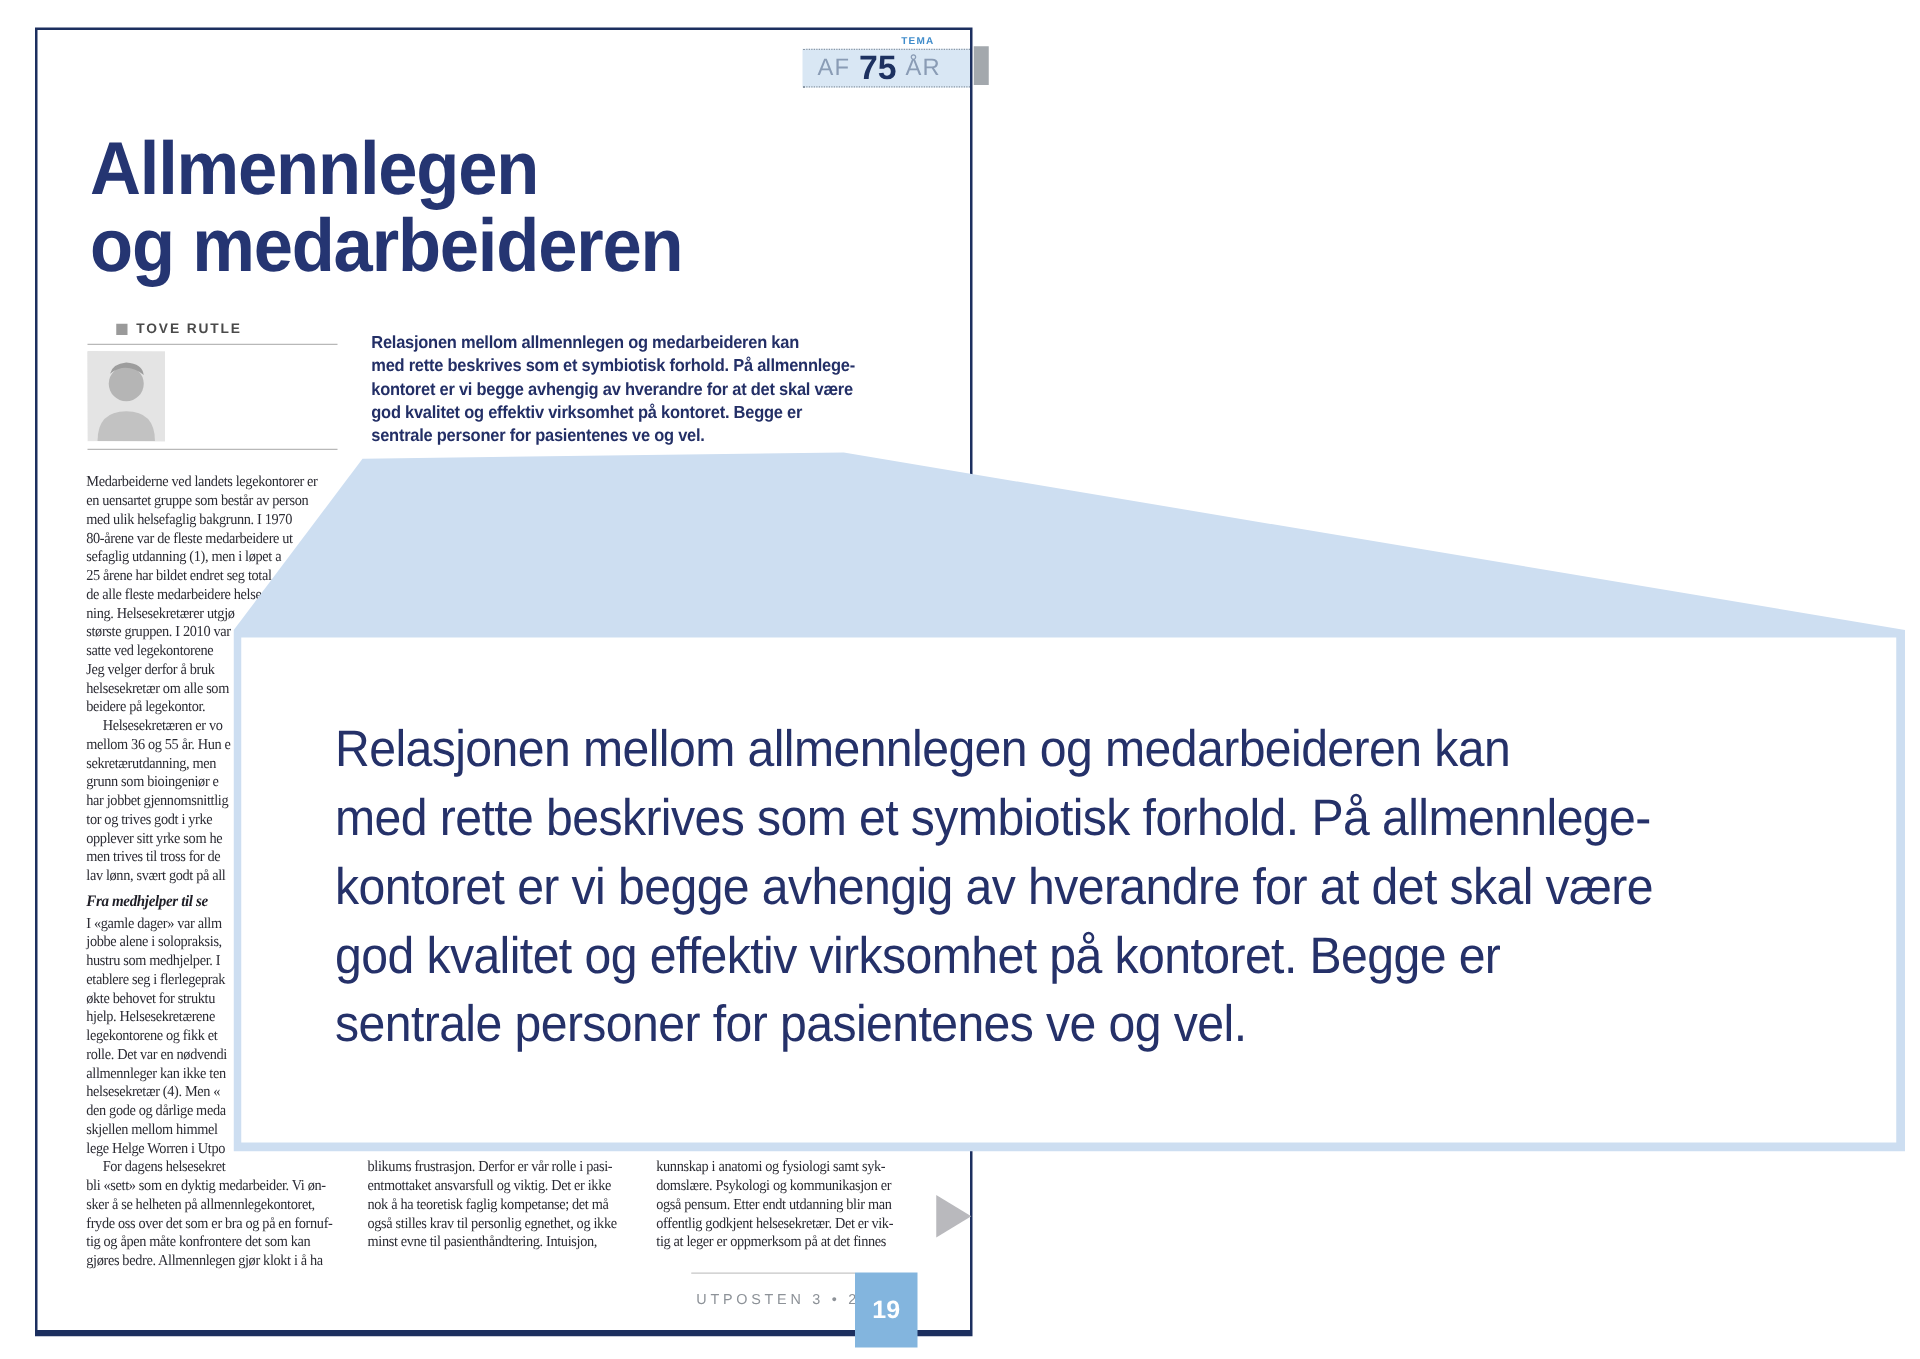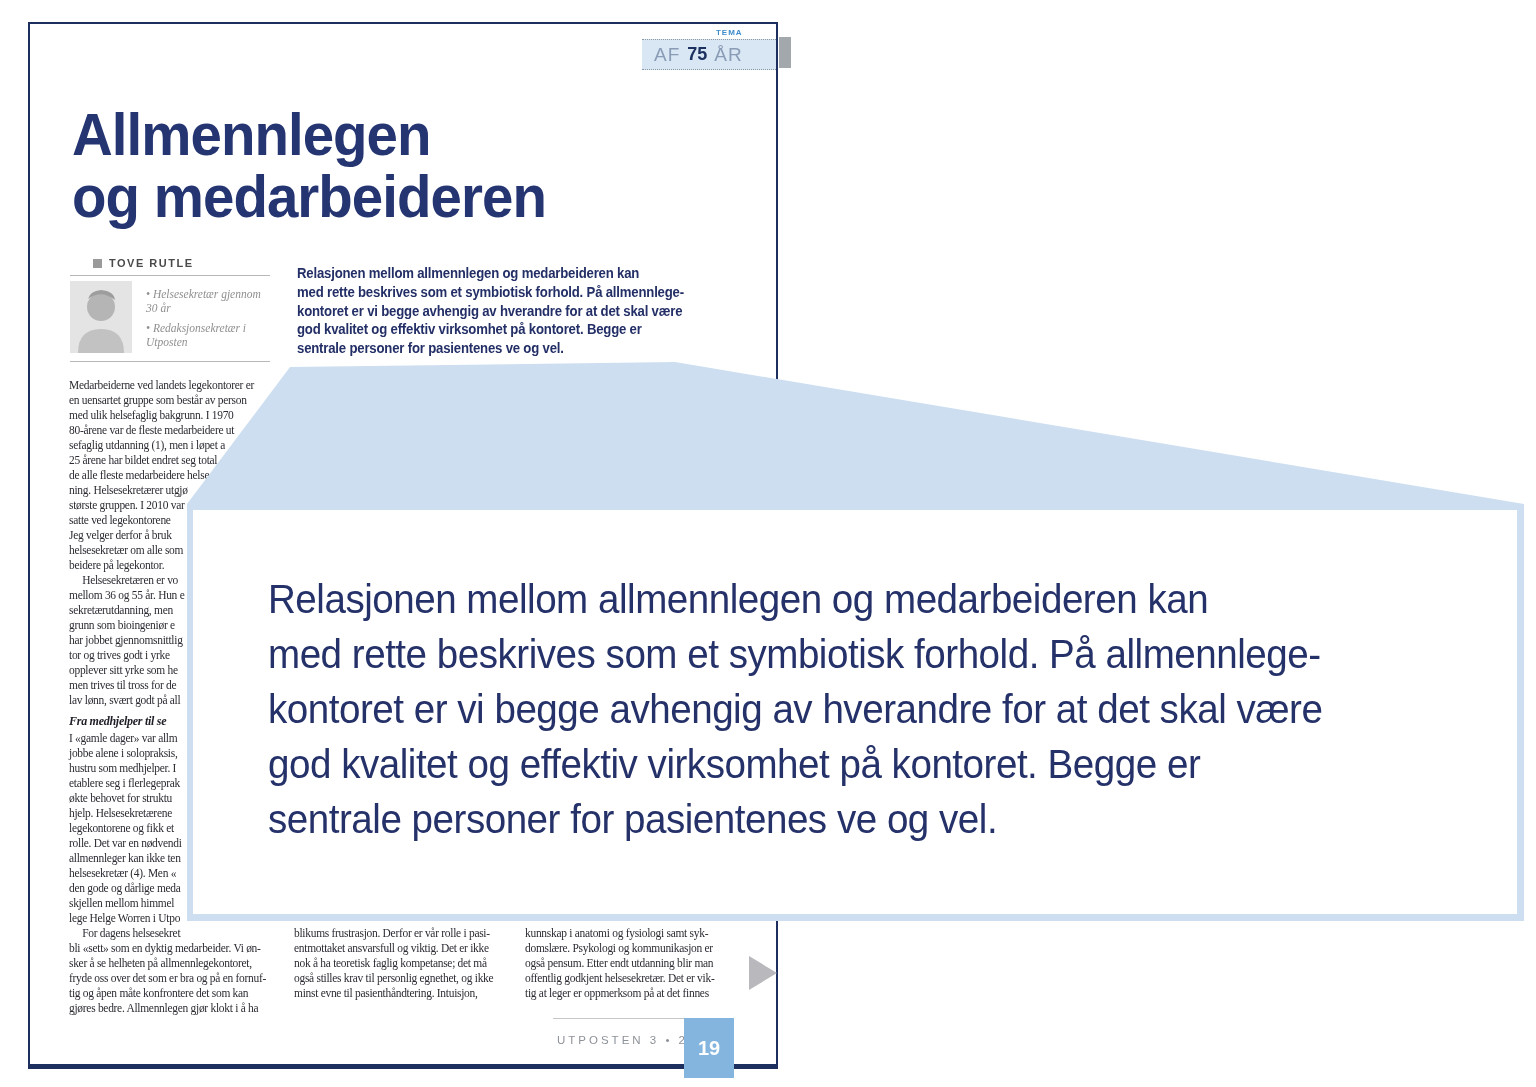--- a/index.html
+++ b/index.html
@@ -15,21 +15,21 @@
   
   .page{position:absolute;left:28px;top:22px;width:750px;height:1047px;background:#fff;
     border:2px solid var(--border);border-bottom:5px solid var(--border);z-index:1;}
 
   
   .badge-strip{position:absolute;right:0;top:15px;width:134px;height:31px;background:var(--badgeBlue);
     border-top:1px dotted #8b98a5;border-bottom:1px dotted #8b98a5;
     display:flex;align-items:center;padding-left:12px;gap:7px;}
   .badge-af,.badge-ar{font-size:19px;color:#8a9cb5;letter-spacing:1px;text-align:right;}
   .badge-75wrap{position:relative;display:inline-block;}
-  .badge-75{font-size:18px;font-weight:bold;color:#1d3160;line-height:27px;}
+  .badge-75{font-size:27px;font-weight:bold;color:#1d3160;line-height:27px;}
   .badge-tema{position:absolute;left:50%;top:-13px;transform:translateX(-50%);
     font-size:8px;font-weight:bold;color:var(--temaBlue);letter-spacing:1px;background:#fff;padding:0 2px;margin-left:32px;}
   .badge-tab{position:absolute;left:779px;top:37px;width:12px;height:31px;background:#a3a8ad;z-index:0;}
 
   
   .title{position:absolute;left:42px;top:80px;color:var(--navy);font-weight:bold;
     font-size:60px;line-height:62px;letter-spacing:-1px;transform:scaleX(0.94);transform-origin:left top;}
 
   
   .author{position:absolute;left:40px;top:232px;width:200px;}
@@ -112,24 +112,20 @@
       <div class="author-rule"></div>
       <div class="author-body">
         <div class="author-photo">
           <svg width="62" height="72" viewBox="0 0 62 72">
             <rect x="0" y="0" width="62" height="72" fill="#e4e4e4"></rect>
             <circle cx="31" cy="26" r="14" fill="#b5b5b5"></circle>
             <path d="M8 72 Q8 48 31 48 Q54 48 54 72 Z" fill="#c2c2c2"></path>
             <path d="M18 18 Q31 8 45 19 Q44 10 31 9 Q20 10 18 18Z" fill="#9d9d9d"></path>
           </svg>
         </div>
-        <div class="author-bullets">
-            <div class="bullet">Helsesekretær gjennom 30 år</div>
-            <div class="bullet">Redaksjonsekretær i Utposten</div>
-          </div>
       </div>
       <div class="author-rule-bottom"></div>
     </div>
 
     <div class="intro">
         <div class="intro-line">Relasjonen mellom allmennlegen og medarbeideren kan</div>
         <div class="intro-line">med rette beskrives som et symbiotisk forhold. På allmennlege-</div>
         <div class="intro-line">kontoret er vi begge avhengig av hverandre for at det skal være</div>
         <div class="intro-line">god kvalitet og effektiv virksomhet på kontoret. Begge er</div>
         <div class="intro-line">sentrale personer for pasientenes ve og vel.</div>

